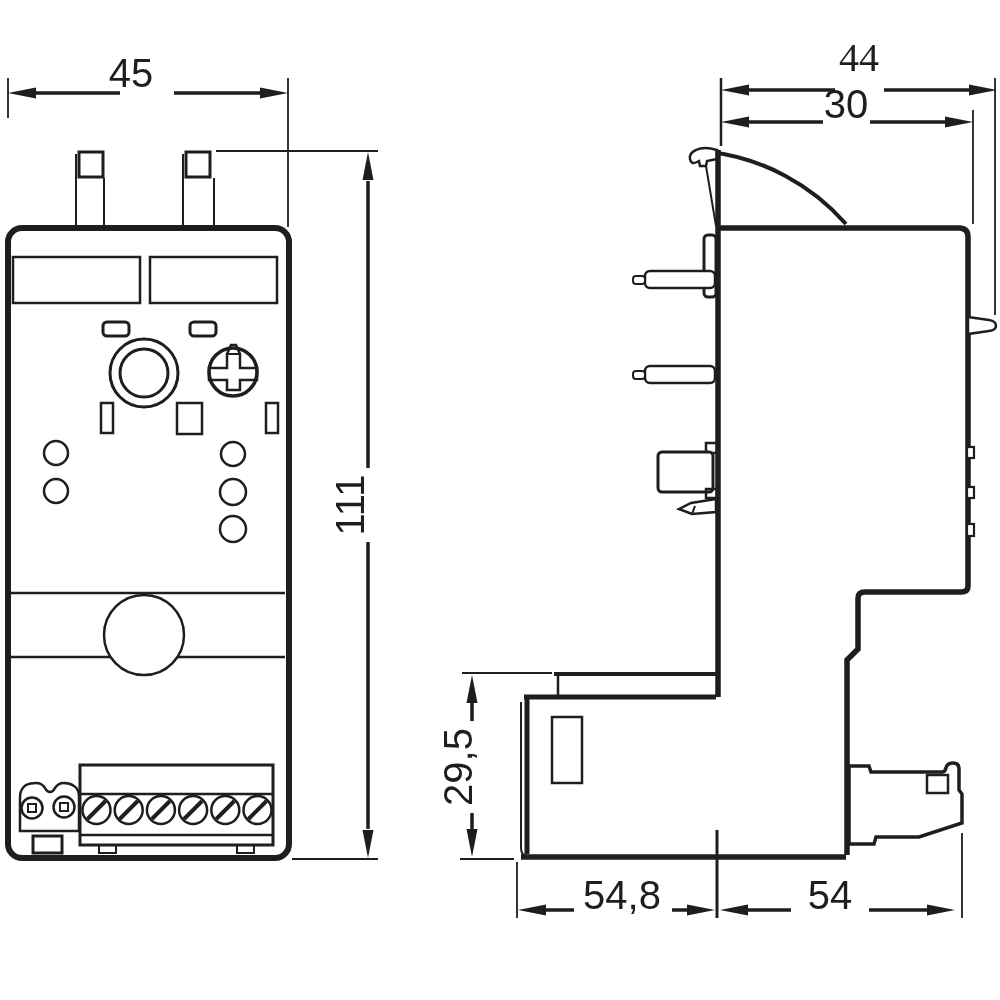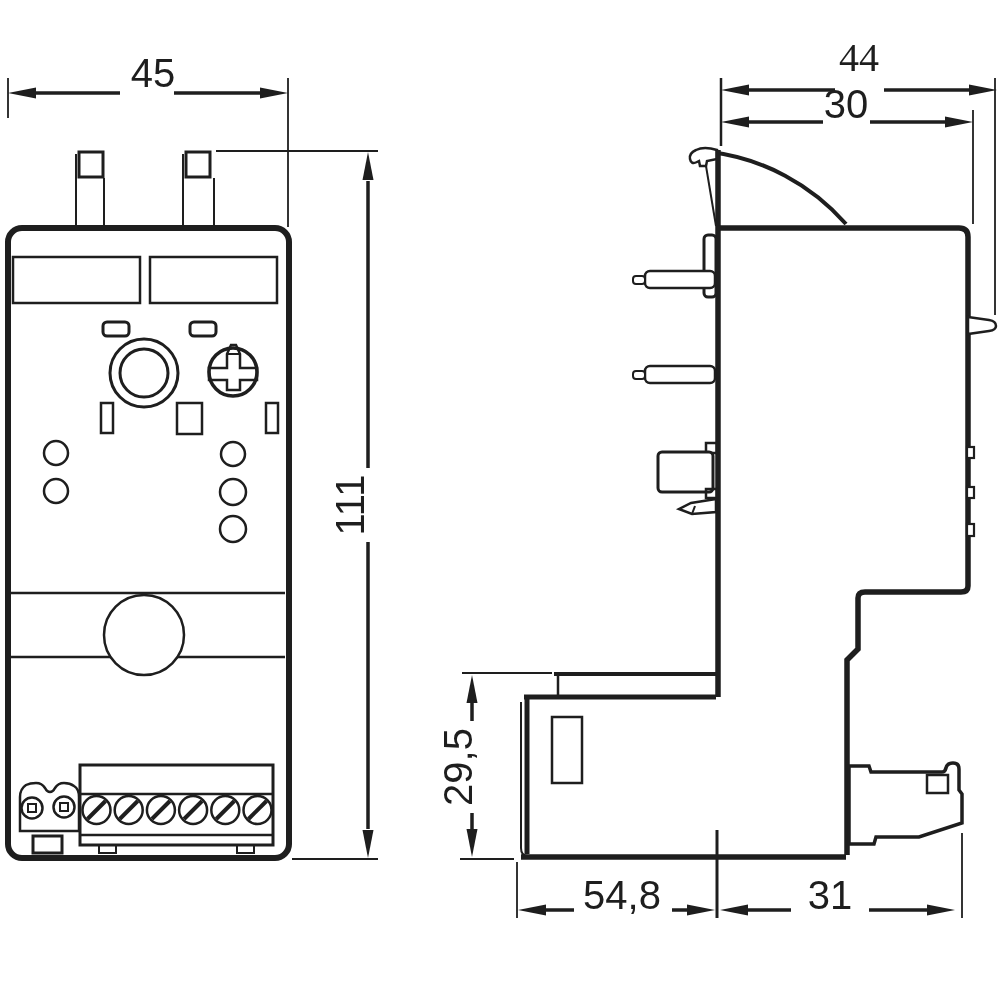--- a/index.html
+++ b/index.html
@@ -217,21 +217,21 @@
     </g>
     <g>
       <line class="ln" stroke-width="3.5" x1="748" y1="910" x2="791" y2="910"></line>
       <line class="ln" stroke-width="3.5" x1="869" y1="910" x2="927" y2="910"></line>
       <polygon class="arr" points="720,910 748,904.5 748,915.5"></polygon>
       <polygon class="arr" points="955,910 927,904.5 927,915.5"></polygon>
     </g>
   </g>
 </svg>
 
-<div class="dim-label" style="left:153px; top:73px;">45</div>
+<div class="dim-label" style="left:131px; top:73px;">45</div>
 <div class="dim-label rot" style="left:350px; top:505px;">111</div>
 <div class="dim-label" style="left:859px; top:58px;font-family:Liberation Serif, serif;">44</div>
 <div class="dim-label" style="left:846px; top:104px;">30</div>
 <div class="dim-label rot" style="left:458px; top:767px;">29,5</div>
 <div class="dim-label" style="left:622px; top:895px;">54,8</div>
-<div class="dim-label" style="left:830px; top:895px;">31</div>
+<div class="dim-label" style="left:830px; top:895px;">54</div>
 
 </div>
 
 </body></html>

